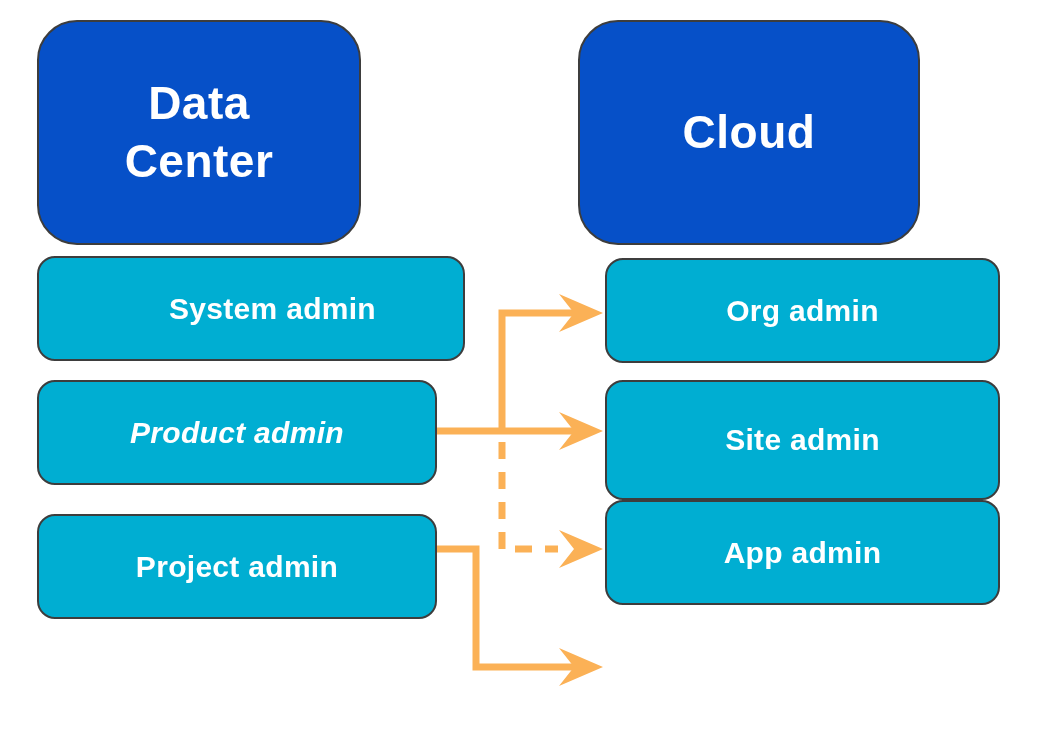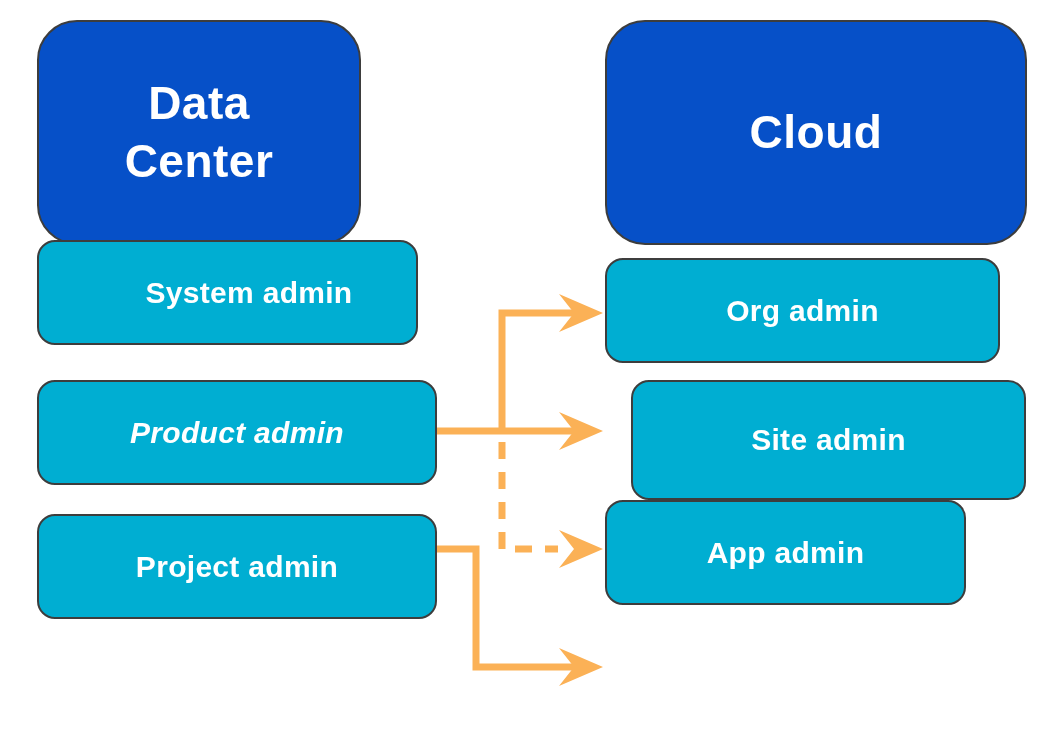--- a/index.html
+++ b/index.html
@@ -28,28 +28,28 @@
   }
   .header .wrap{display:inline-block;max-width:250px;}
   .item{
     background:var(--item_bg,#00AED2);
     border-radius:18px;
     font-size:30px;
     letter-spacing:0.3px;
   }
   
   .dc-header {left:37px; top:20px;  width:324px;height:225px;}
-  .dc-item-0 {left:37px; top:240px; width:381px;height:105px;padding-left:43px;}
+  .dc-item-0 {left:37px; top:256px; width:428px;height:105px;padding-left:43px;}
   .dc-item-1 {left:37px; top:380px; width:400px;height:105px;font-style:italic;}
   .dc-item-2 {left:37px; top:514px; width:400px;height:105px;}
   
-  .cl-header {left:605px;top:20px;  width:422px;height:225px;text-align:center;}
+  .cl-header {left:578px;top:20px;  width:342px;height:225px;text-align:center;}
   .cl-item-0 {left:605px;top:258px; width:395px;height:105px;}
-  .cl-item-1 {left:605px;top:380px; width:395px;height:120px;margin-left:26px;}
-  .cl-item-2 {left:605px;top:500px; width:361px;height:105px;}
+  .cl-item-1 {left:605px;top:380px; width:395px;height:120px;}
+  .cl-item-2 {left:605px;top:500px; width:395px;height:105px;}
   .cl-item-3 {left:605px;top:615px; width:395px;height:105px;}
 
   .arrows{position:absolute;left:0;top:0;width:1041px;height:736px;pointer-events:none;}
   .arrows path{fill:none;stroke:var(--arrow,#FBB156);stroke-width:7;stroke-linejoin:miter;}
   .arrows path.dashed{stroke-dasharray:17 13;}
   .arrows polygon{fill:var(--arrow,#FBB156);}
 </style>
 </head>
 <body>
 

